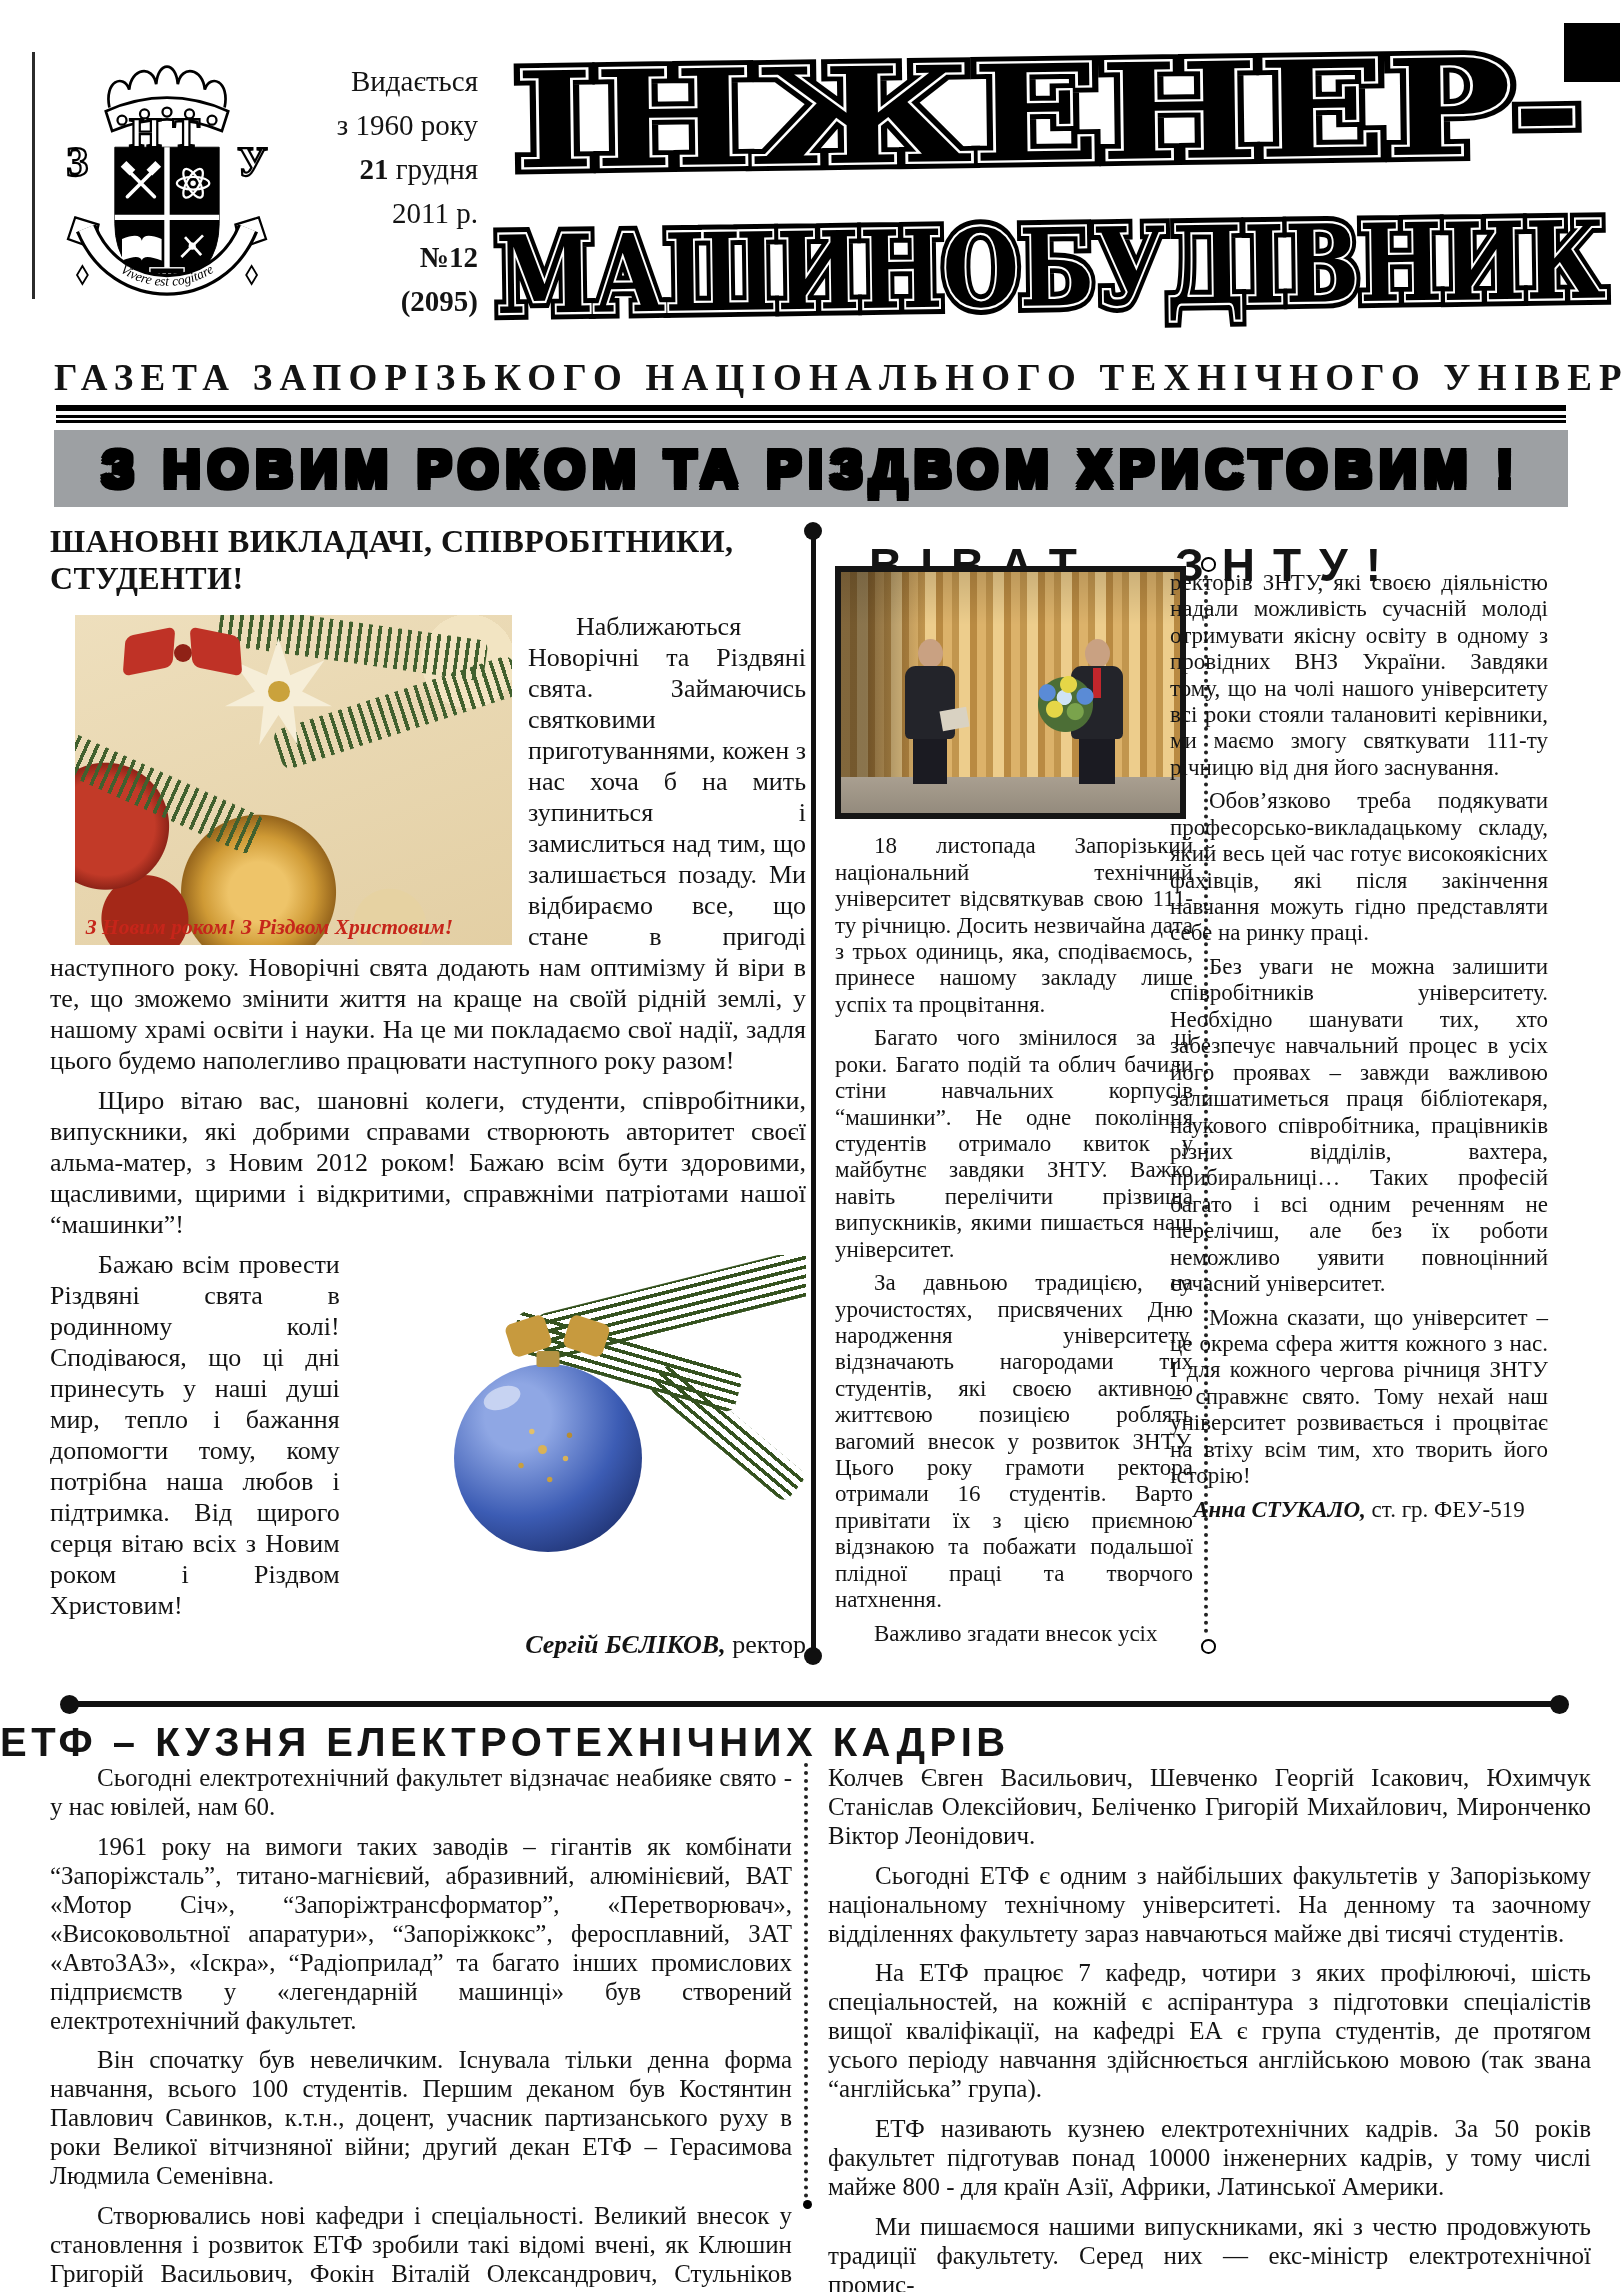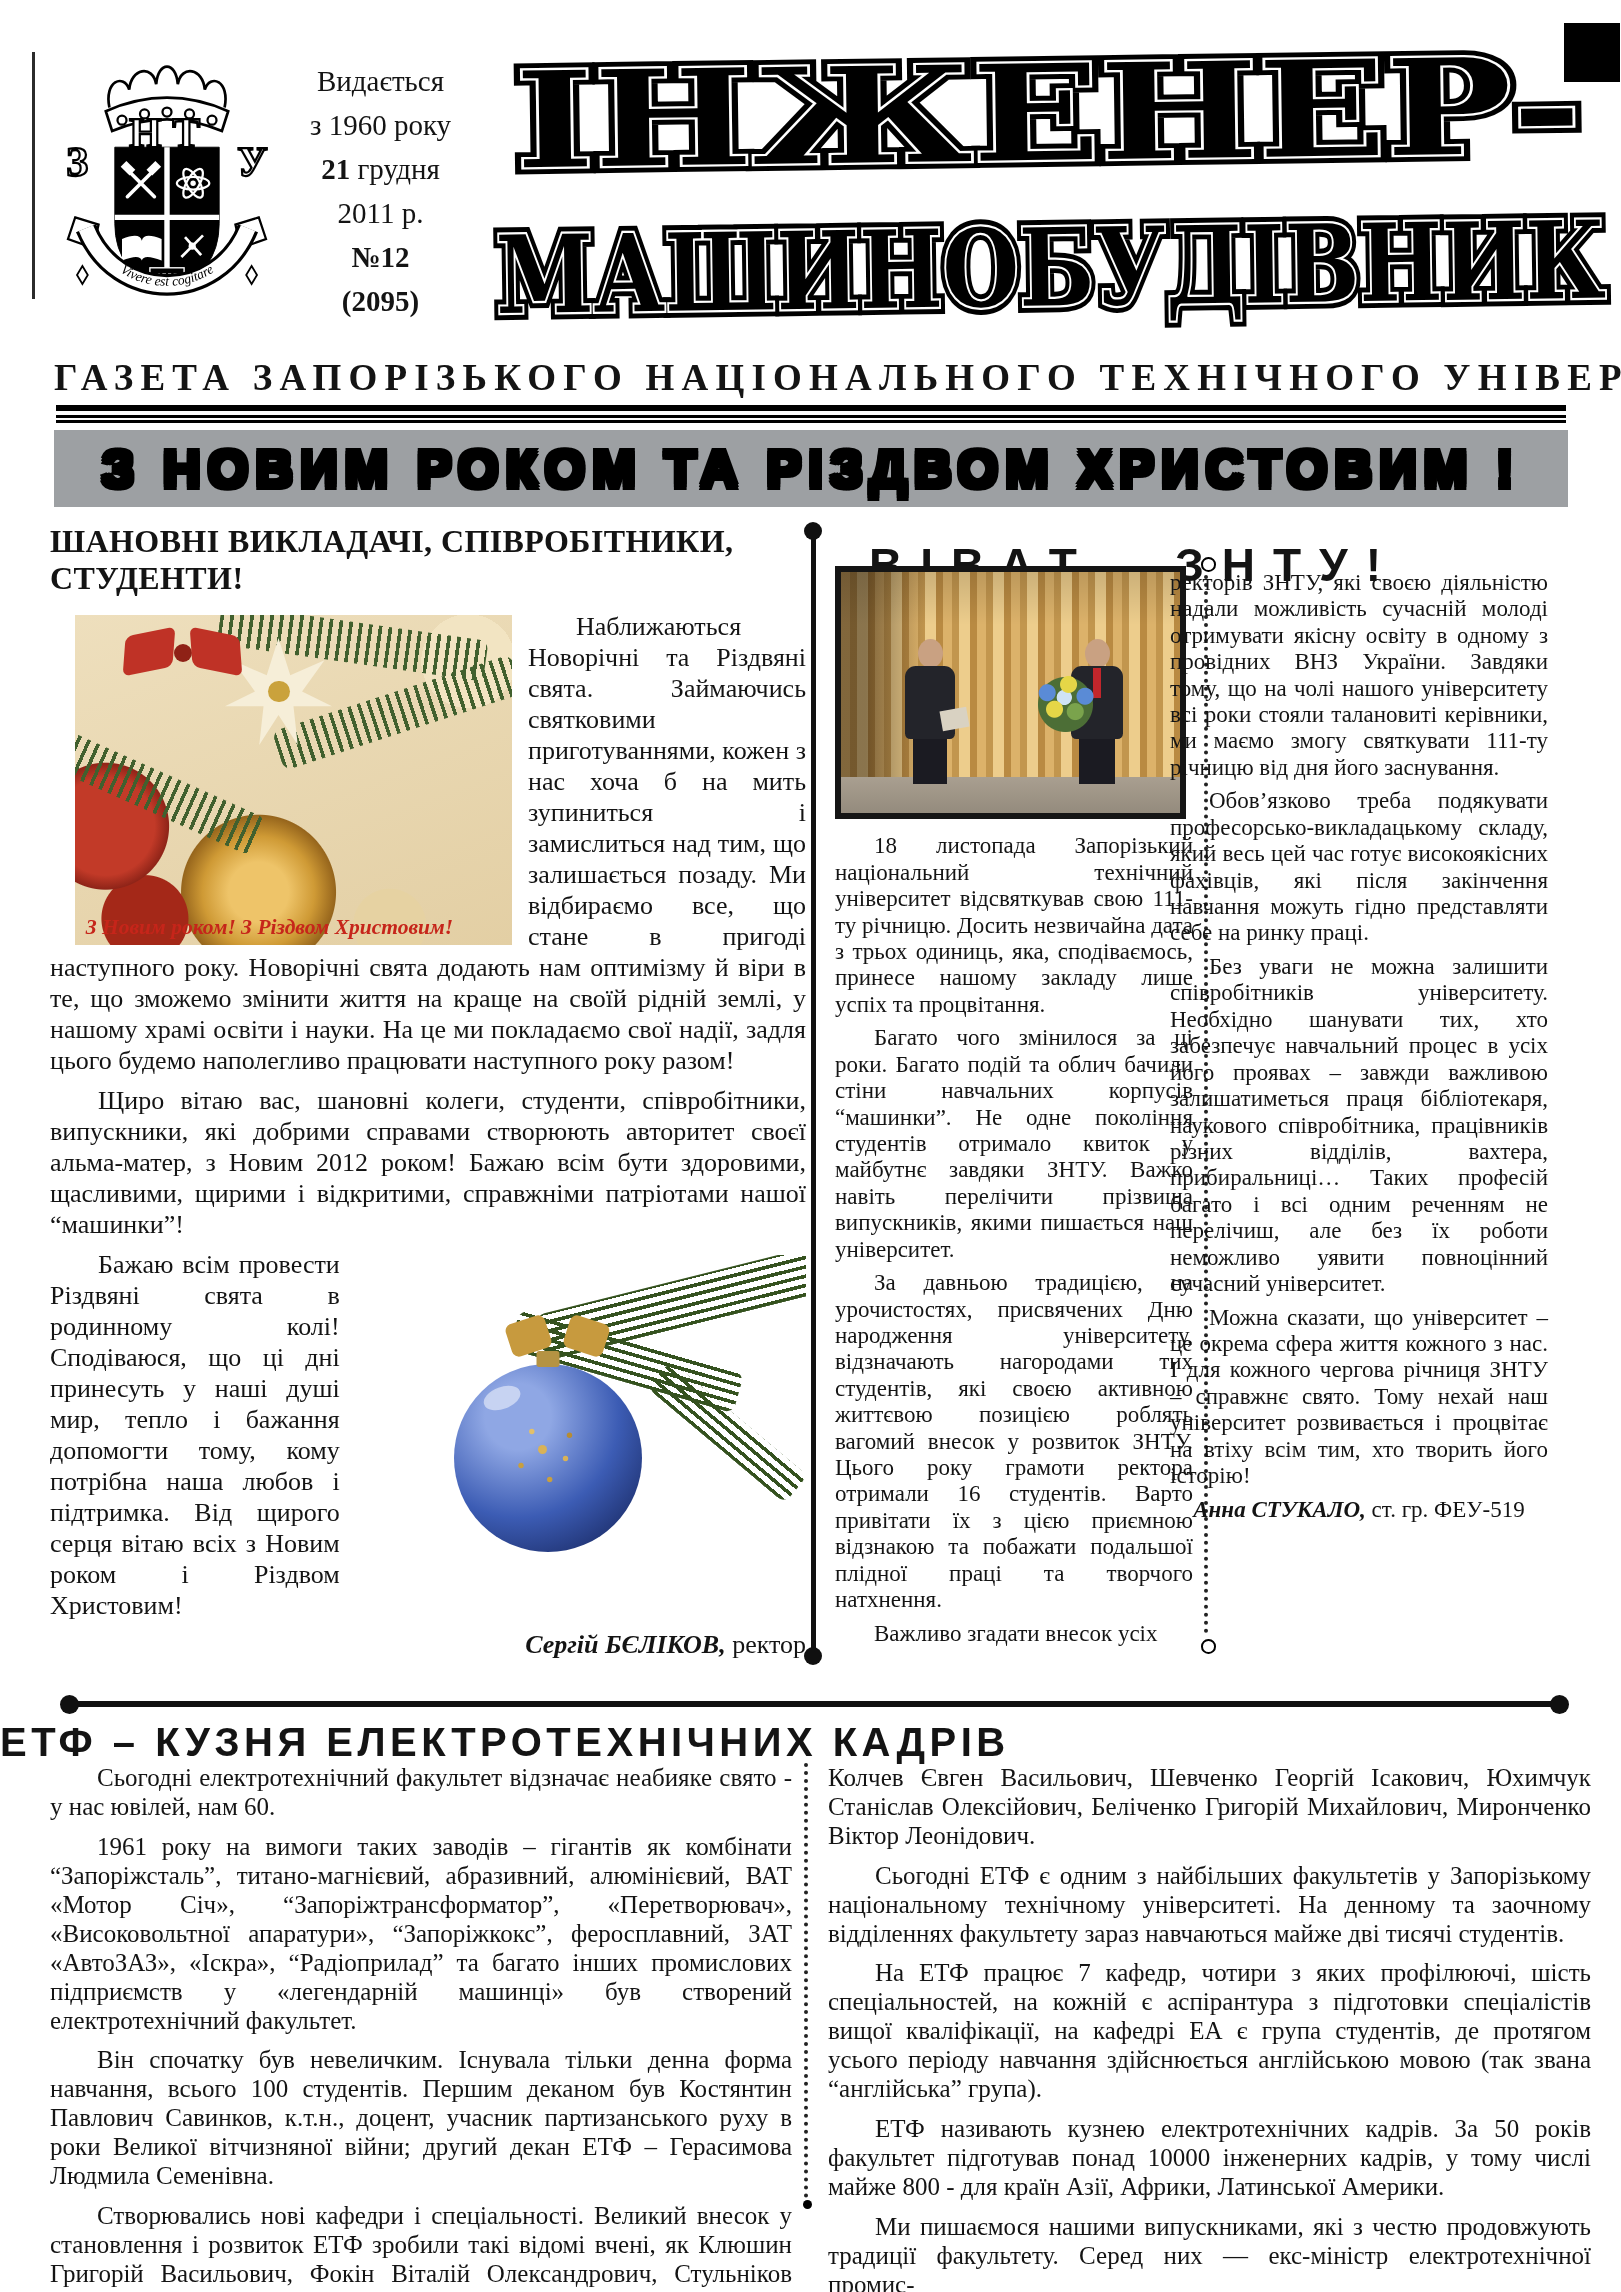--- a/index.html
+++ b/index.html
@@ -6,21 +6,21 @@
   .page{position:relative;width:1621px;height:2293px;margin:0 auto;background:#fff;
         font-family:"Liberation Serif",serif;color:#141414;overflow:hidden;}
   [data-interactable]{cursor:default;}
 
   
   .artifact-block{position:absolute;left:1564px;top:23px;width:56px;height:59px;background:#000;}
   .artifact-line{position:absolute;left:32px;top:52px;width:2.7px;height:247px;background:#2b2b2b;}
 
   
   .coa{position:absolute;left:54px;top:41px;width:226px;height:270px;}
-  .issue{position:absolute;left:283px;top:59px;width:195px;text-align:center;
+  .issue{position:absolute;left:283px;top:59px;width:195px;text-align:right;
          font-size:29px;line-height:44px;}
   .issue .b{font-weight:bold;}
   .title-wrap{position:absolute;left:488px;top:36px;width:1124px;transform:rotate(-0.8deg);}
   .title-wrap svg{display:block;}
   .t-back{font-family:"DejaVu Serif",serif;font-weight:bold;fill:#000;stroke:#000;stroke-width:16px;paint-order:stroke;}
   .t-front{font-family:"DejaVu Serif",serif;font-weight:bold;fill:#000;stroke:#fff;stroke-width:5px;paint-order:stroke;}
 
   .subtitle{position:absolute;left:54px;top:356px;width:1514px;text-align:center;white-space:nowrap;
             font-weight:bold;font-size:37px;letter-spacing:7.2px;}
   .triple-rule{position:absolute;left:56px;top:405px;width:1510px;height:18px;

